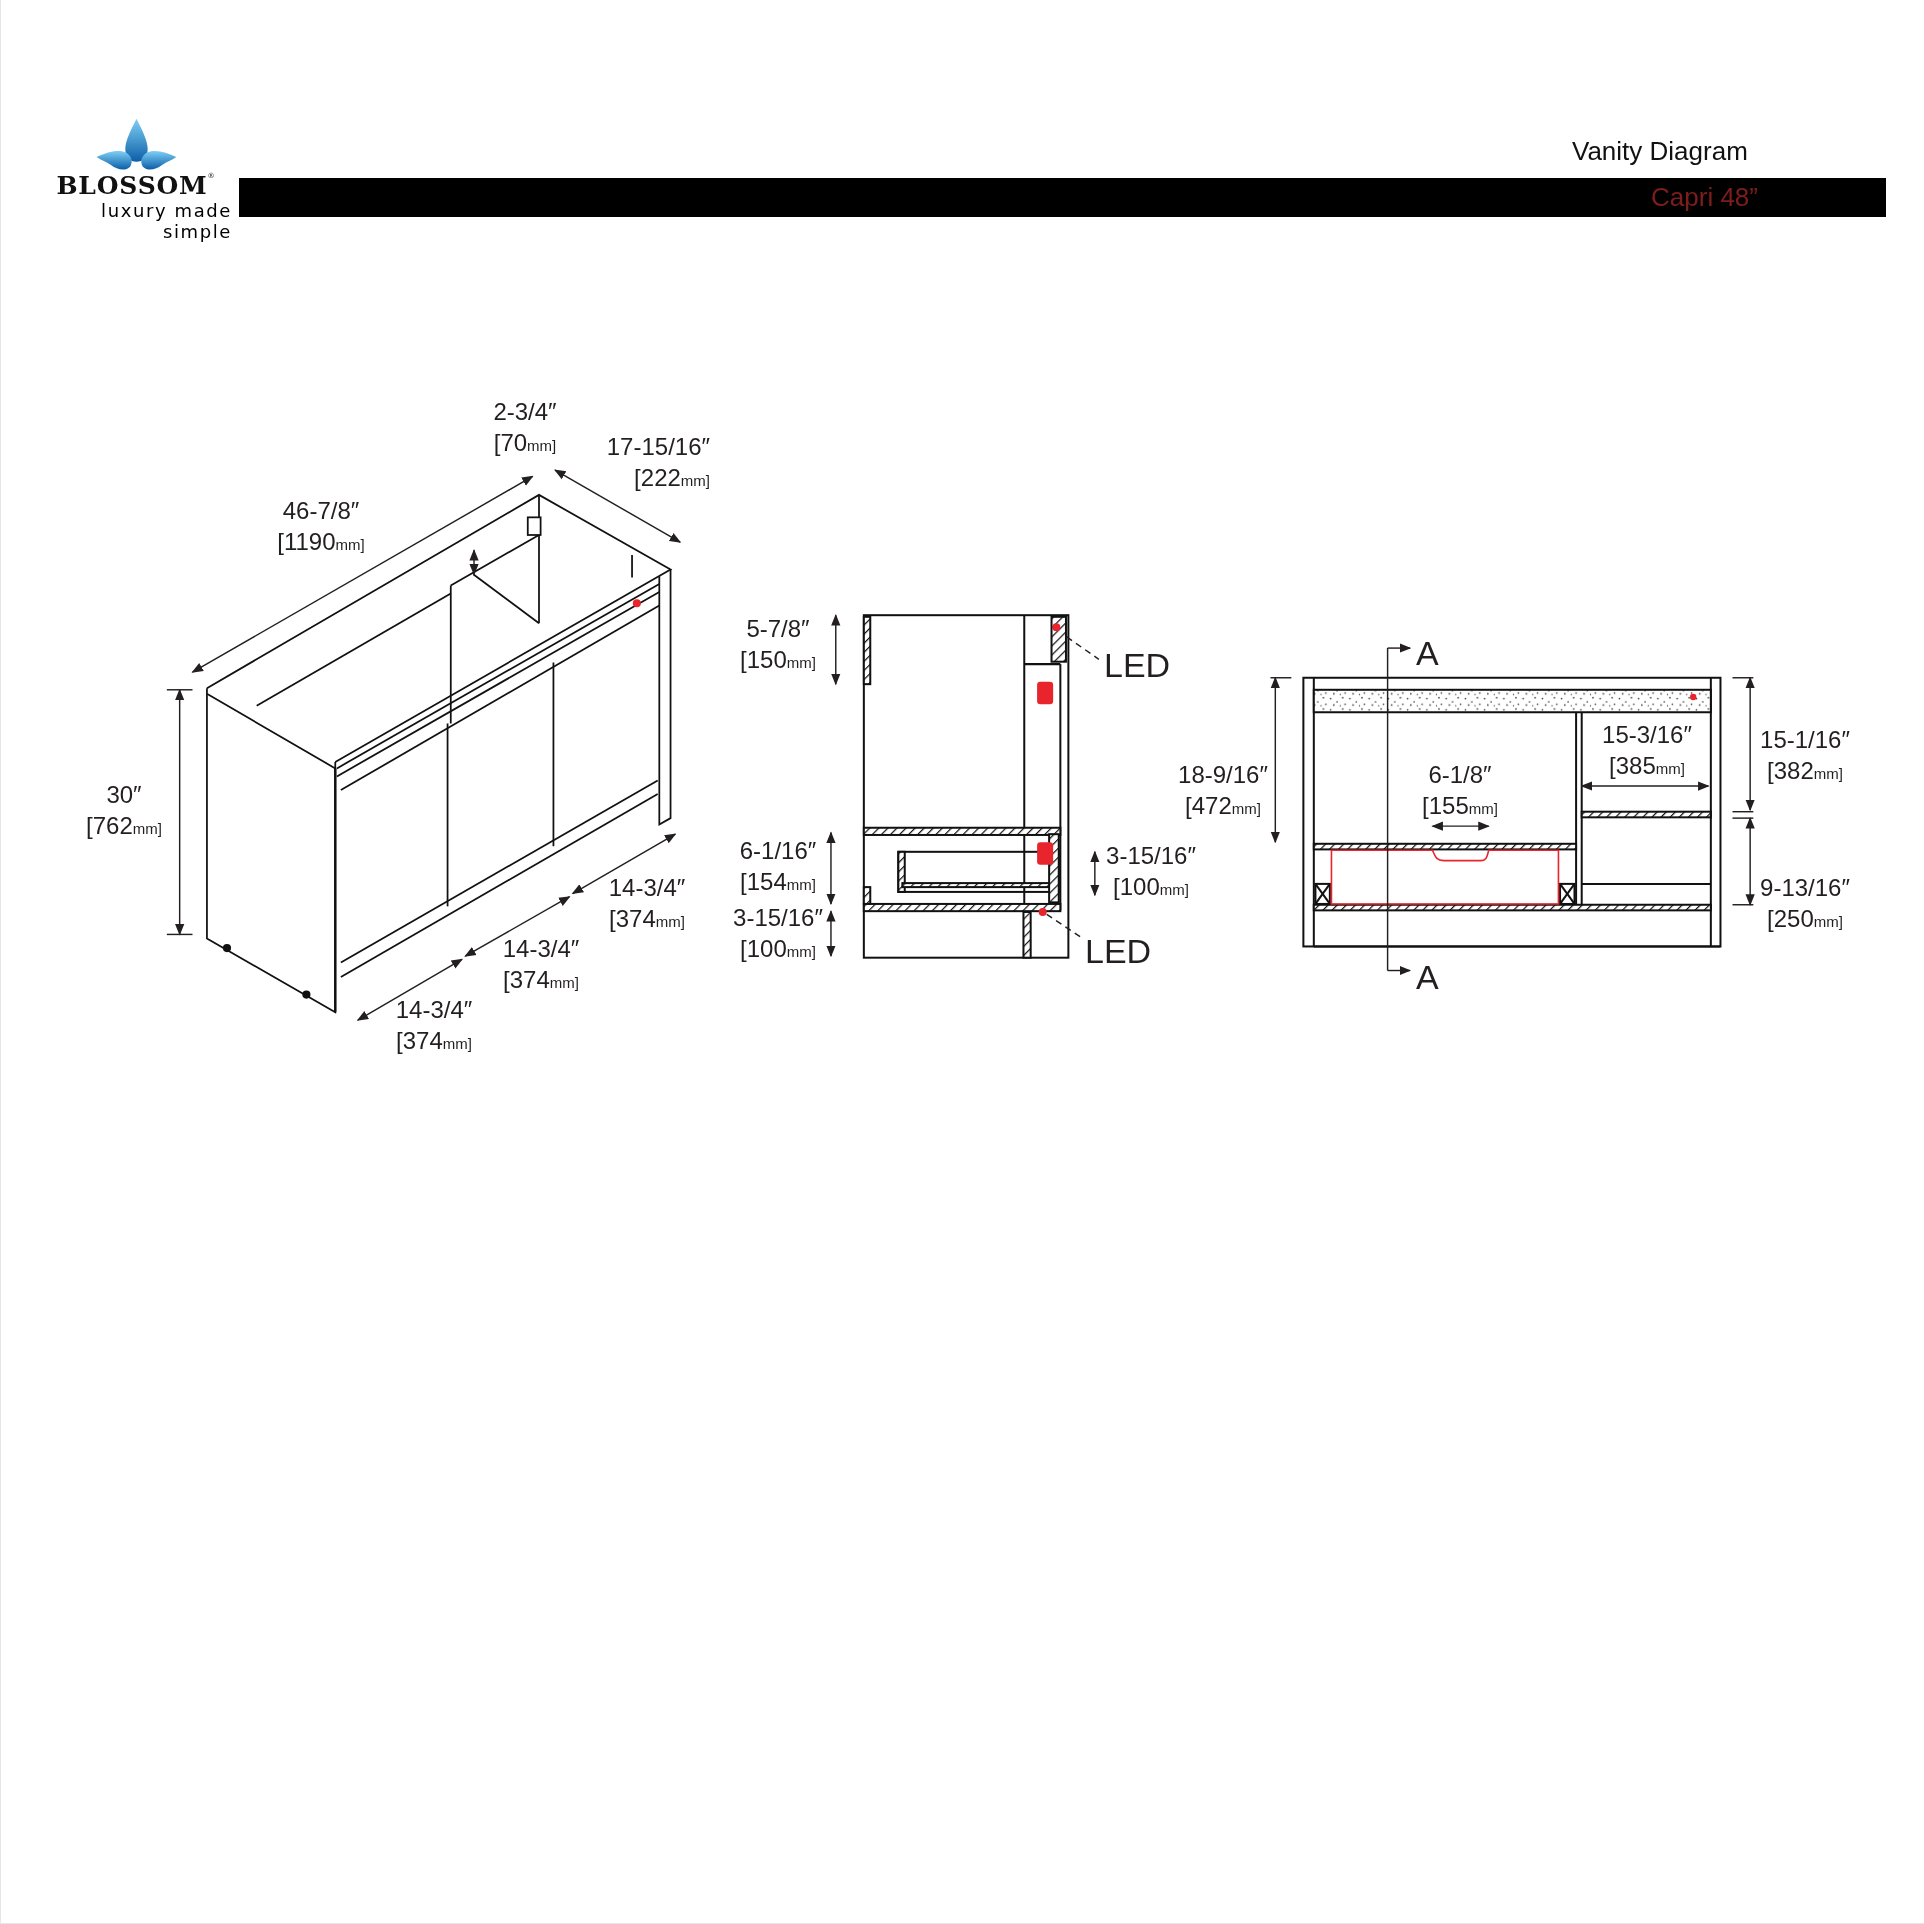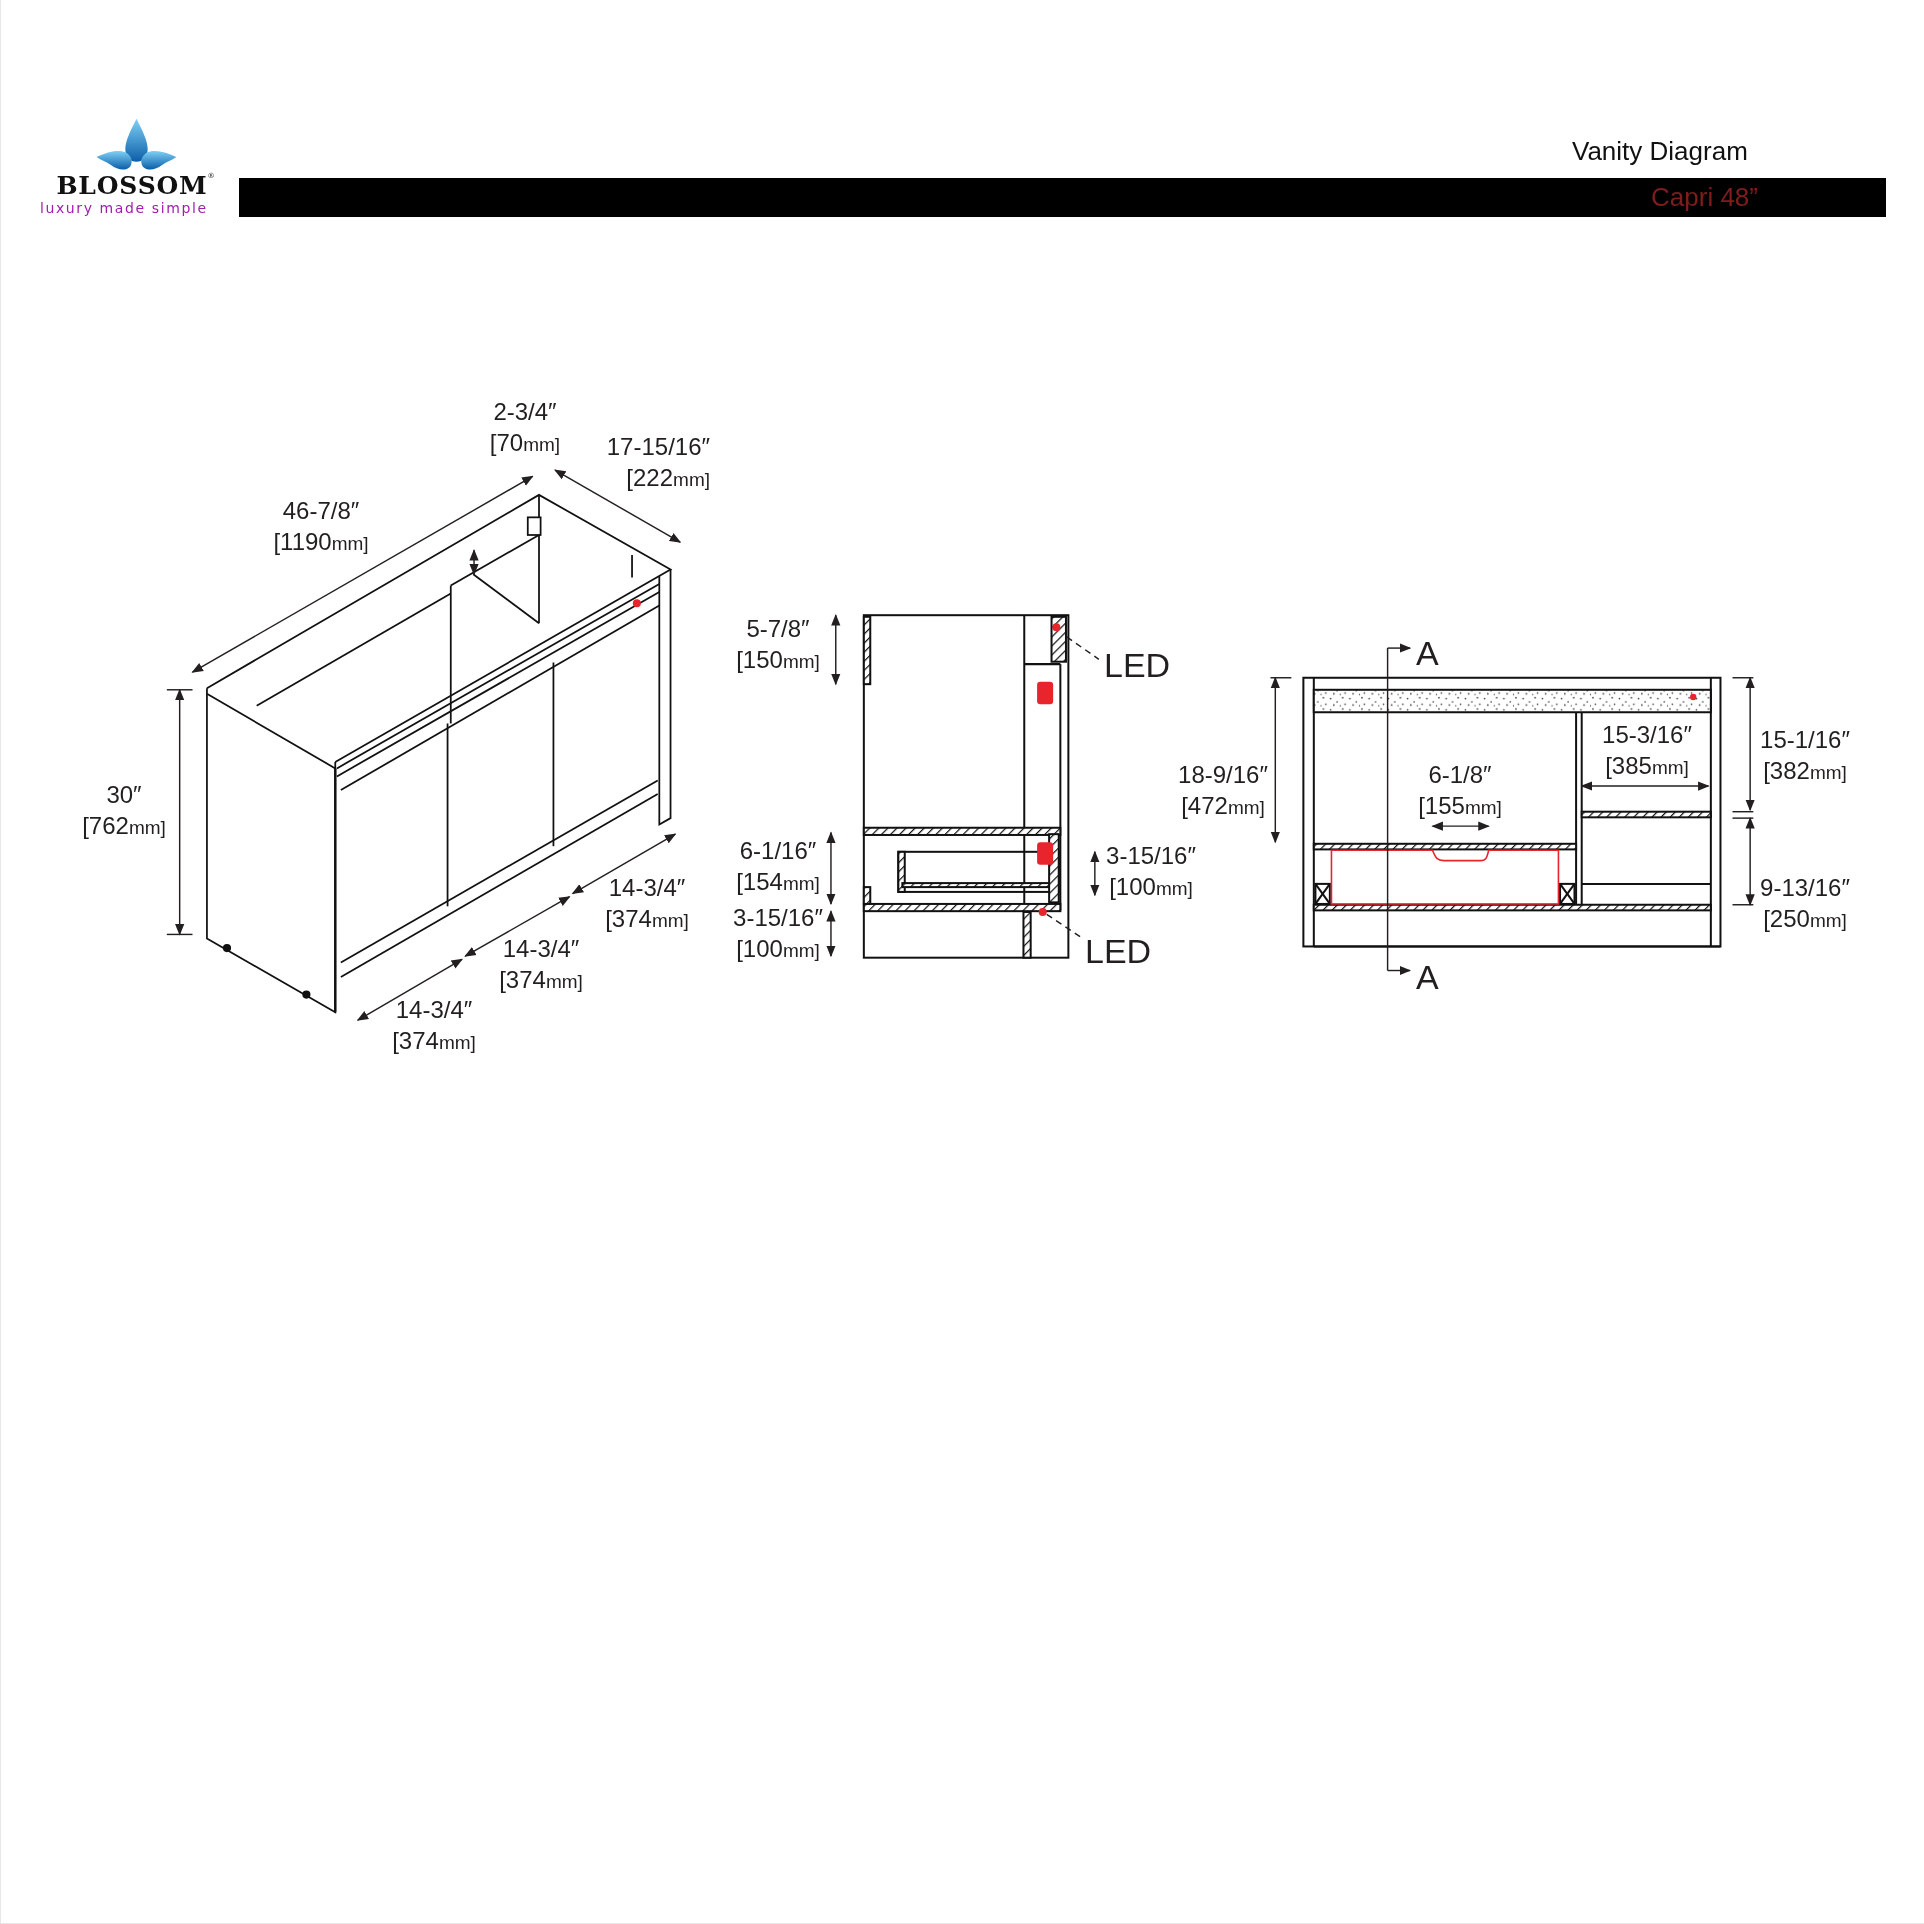--- a/index.html
+++ b/index.html
@@ -2,27 +2,27 @@
 <html style="font-size:13px"><head>
 <meta charset="utf-8">
 <style>
   html, body { margin:0; padding:0; background:#ffffff; }
   body { width:1925px; height:1925px; position:relative; overflow:hidden; font-family:"DejaVu Sans", sans-serif; color:#231f20; }
   .page-frame { position:absolute; left:0; top:0; width:1923px; height:1923px; border-left:1.6px solid #e6e6e6; border-bottom:1.6px solid #e6e6e6; }
   .logo { position:absolute; left:40px; top:112px; width:192px; height:108px; }
   .logo svg { position:absolute; left:55px; top:4.8px; }
   .logo-brand { position:absolute; left:0; top:59px; width:192px; text-align:center; font-family:"DejaVu Serif", serif; font-size:25px; letter-spacing:0.8px; color:#111; font-weight:bold; }
   .logo-brand sup { font-size:7.2px; vertical-align:top; font-weight:normal; }
-  .logo-tagline { position:absolute; left:0; top:88px; width:192px; text-align:left; font-size:14px; letter-spacing:1.6px; color:#a21caf; }
+  .logo-tagline { position:absolute; left:0; top:88px; width:192px; text-align:right; font-size:18px; letter-spacing:1.6px; color:#000000; }
   .doc-title { position:absolute; left:1572px; top:136px; width:265px; text-align:left; font-family:"Liberation Sans", sans-serif; font-size:26px; color:#111; }
   .title-bar { position:absolute; left:239px; top:178px; width:1647px; height:39px; background:#000; }
   .model-name { position:absolute; left:1572px; top:178px; width:265px; height:39px; line-height:39px; text-align:center; font-family:"Liberation Sans", sans-serif; font-size:26px; color:#7f1d1d; }
   .drawing { position:absolute; left:0; top:0; }
   .dim { position:absolute; text-align:center; font-family:"Liberation Sans", sans-serif; font-size:24px; line-height:30.5px; color:#231f20; white-space:nowrap; }
-  .dim .mm { font-size:19px; }
+  .dim .mm { font-size:15px; }
   .lbl { position:absolute; font-family:"Liberation Sans", sans-serif; font-size:34px; color:#231f20; }
 </style>
 </head>
 <body>
 
 <div class="page-frame"></div>
 
 <div class="logo">
   <svg width="83" height="61" viewBox="0 0 104 76">
     <defs>

